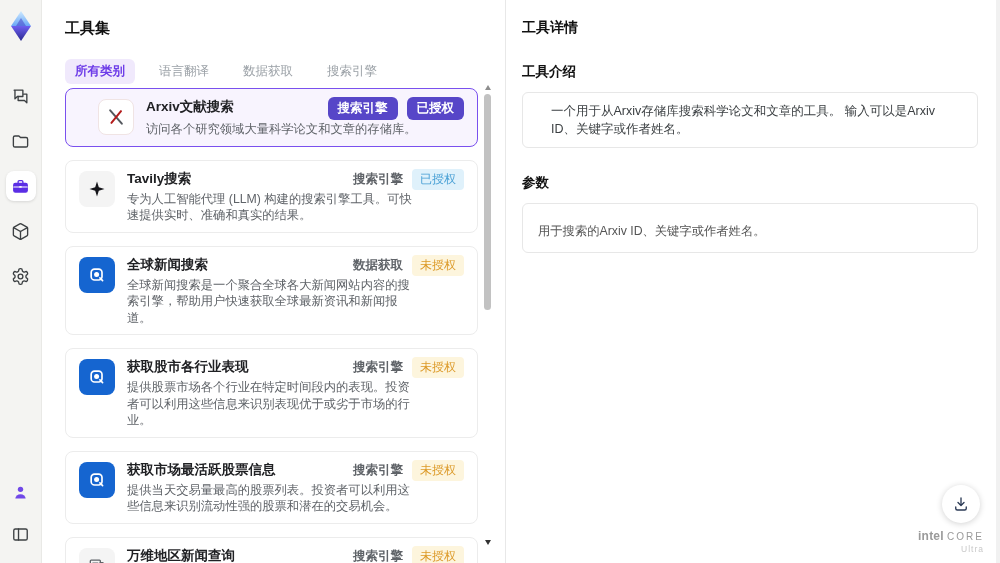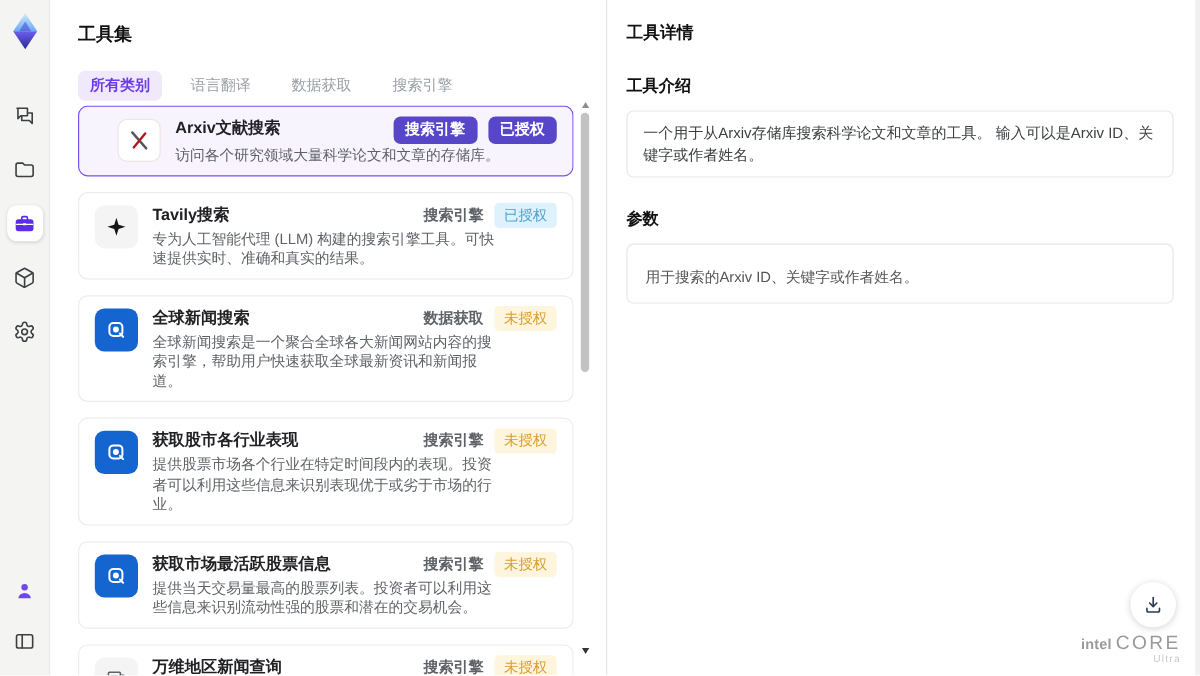--- a/index.html
+++ b/index.html
@@ -54,38 +54,38 @@
   .sb-thumb { position:absolute; top:9px; left:1px; width:7px; height:216px; background:#c2c2c2; border-radius:4px; }
   .sb-down { position:absolute; bottom:8px; left:2px; width:0; height:0;
     border-left:3.5px solid transparent; border-right:3.5px solid transparent; border-top:5px solid #333; }
 
   
   .detail-panel { position:absolute; left:505px; top:0; width:495px; height:563px;
     border-left:1px solid #e8e8e8; background:#fff; padding:19px 22px 0 16px; }
   .detail-title { font-size:14px; font-weight:bold; color:#111; }
   .section-heading { font-size:13.5px; font-weight:bold; color:#111; margin-top:26px; }
   .intro-box { margin-top:11px; border:1px solid #e7e7e7; border-radius:6px;
-    padding:9px 13px; font-size:12.5px; color:#3c4043; line-height:18px; }
+    padding:9px 28px; font-size:12.5px; color:#3c4043; line-height:18px; }
   .param-box { margin-top:11px; border:1px solid #e7e7e7; border-radius:6px; padding:12px 15px; }
   .param-line { display:flex; align-items:baseline; gap:7px; }
   .param-name { font-size:13px; font-weight:bold; color:#202124; }
   .param-type { font-size:11.5px; color:#999; }
   .param-required { font-size:11.5px; color:#e25563; }
   .param-desc { margin-top:7px; font-size:12.3px; color:#555; }
 
   
   .download-fab { position:absolute; right:20px; bottom:40px; width:38px; height:38px; border-radius:50%;
     background:#fff; box-shadow:0 1px 6px rgba(0,0,0,.18); display:flex; align-items:center;
     justify-content:center; cursor:pointer; }
   .download-fab svg { width:18px; height:18px; stroke:#2b3a55; fill:none; stroke-width:1.8;
     stroke-linecap:round; stroke-linejoin:round; }
   .intel-mark { position:absolute; right:16px; bottom:8px; text-align:right; color:#9a9a9a; line-height:12px; }
   .intel-row { font-size:12px; }
   .intel-name { font-weight:bold; letter-spacing:.2px; }
-  .intel-core { font-size:16px; letter-spacing:2px; }
+  .intel-core { font-size:10px; letter-spacing:2px; }
   .intel-suffix { font-size:8.5px; color:#c9c9c9; letter-spacing:1px; }
 
   
   .page-scroll-strip { position:absolute; right:0; top:0; width:4px; height:563px; background:#f1f1f1; }
 </style>
 </head>
 <body>
 
 <div class="page">
 

